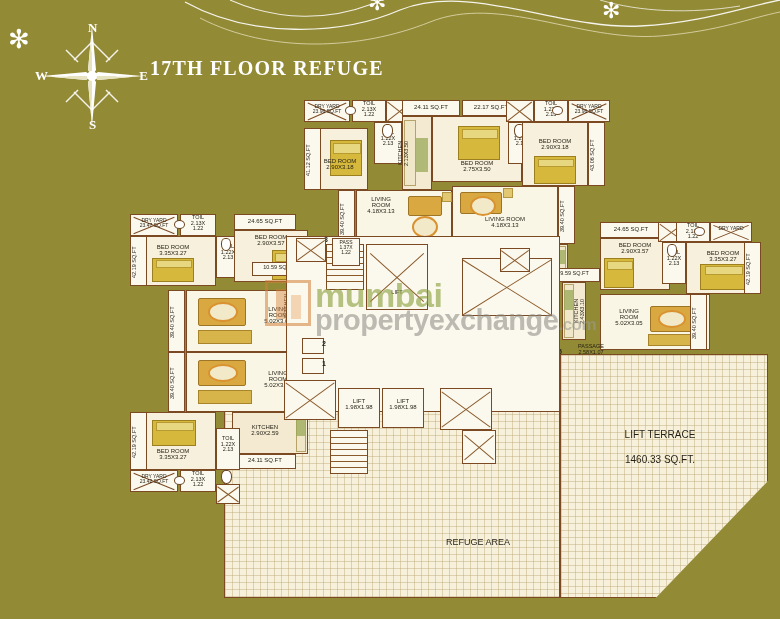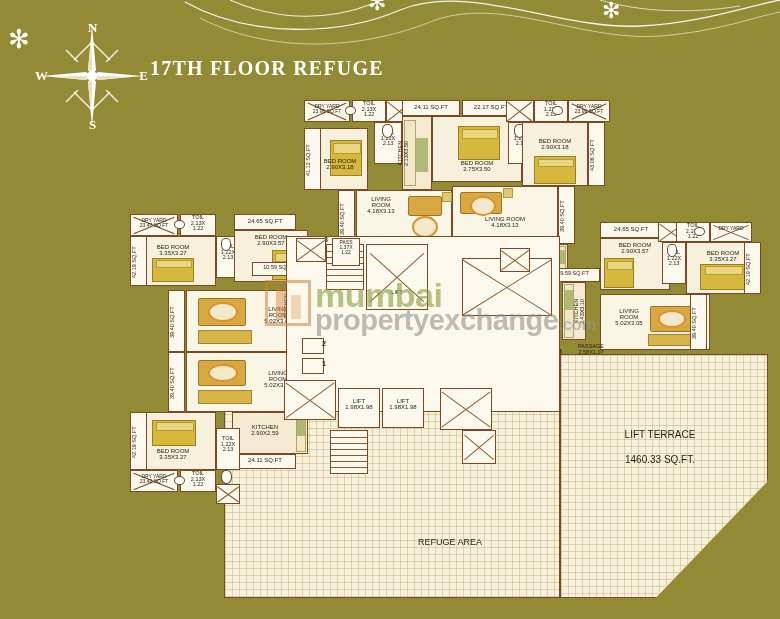--- a/index.html
+++ b/index.html
@@ -207,21 +207,21 @@
     <span class="lbl e">E</span>
   </div>
 
   <div id="title">17TH  FLOOR REFUGE</div>
 
   <div class="hatch" style="left:224px;top:406px;width:336px;height:192px;border:1.8px solid #7b4a22;"></div>
 
   <div class="hatch" style="left:560px;top:354px;width:208px;height:244px;border:1.8px solid #7b4a22;
               clip-path:polygon(0 0, 100% 0, 100% 52%, 46% 100%, 0 100%);"></div>
 
-  <div class="txt t8" style="left:390px;top:538px;width:120px;font-size:9px;">REFUGE AREA</div>
+  <div class="txt t8" style="left:390px;top:538px;width:120px;font-size:9px;text-align:right;">REFUGE AREA</div>
   <div class="txt t8" style="left:590px;top:430px;width:140px;font-size:10px;">LIFT TERRACE</div>
   <div class="txt t8" style="left:590px;top:455px;width:140px;font-size:10px;">1460.33 SQ.FT.</div>
 
   <div class="rm" style="left:304px;top:128px;width:64px;height:62px;"></div>
   <div class="bed" style="left:330px;top:140px;width:32px;height:36px;"></div>
   <div class="txt t6" style="left:310px;top:158px;width:60px;">BED ROOM
 2.90X3.18</div>
 
   <div class="rm white" style="left:304px;top:128px;width:17px;height:62px;"></div>
   <div class="txt t55 vert" style="left:306px;top:132px;width:13px;height:56px;">41.12 SQ.FT</div>

